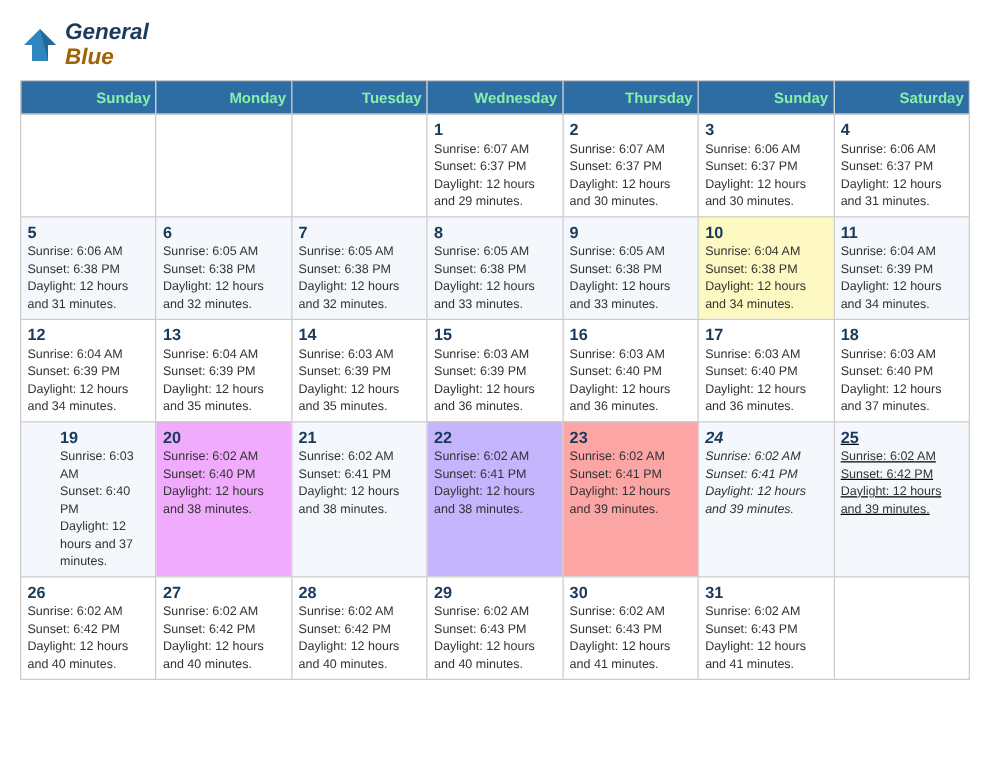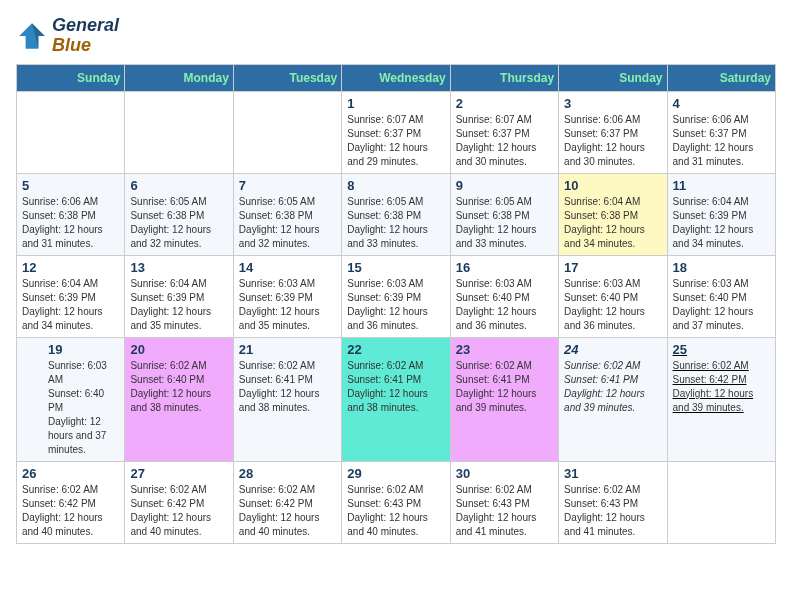--- a/index.html
+++ b/index.html
@@ -202,25 +202,25 @@
           <div class="day-info">Sunrise: 6:03 AM<br>Sunset: 6:40 PM<br>Daylight: 12 hours and 37 minutes.</div>
         </td>
         <td style="background: #f0abfc;">
           <span class="day-number">20</span>
           <div class="day-info">Sunrise: 6:02 AM<br>Sunset: 6:40 PM<br>Daylight: 12 hours and 38 minutes.</div>
         </td>
         <td style="background: rgb(244, 248, 252);">
           <span class="day-number">21</span>
           <div class="day-info">Sunrise: 6:02 AM<br>Sunset: 6:41 PM<br>Daylight: 12 hours and 38 minutes.</div>
         </td>
-        <td style="background: #5eead4;">
+        <td style="background: #c4b5fd;">
           <span class="day-number">22</span>
           <div class="day-info">Sunrise: 6:02 AM<br>Sunset: 6:41 PM<br>Daylight: 12 hours and 38 minutes.</div>
         </td>
-        <td style="background: #f0abfc;">
+        <td style="background: #fca5a5;">
           <span class="day-number">23</span>
           <div class="day-info">Sunrise: 6:02 AM<br>Sunset: 6:41 PM<br>Daylight: 12 hours and 39 minutes.</div>
         </td>
         <td style="background: rgb(244, 248, 252); font-style: italic;">
           <span class="day-number">24</span>
           <div class="day-info">Sunrise: 6:02 AM<br>Sunset: 6:41 PM<br>Daylight: 12 hours and 39 minutes.</div>
         </td>
         <td style="background: rgb(244, 248, 252); text-decoration: underline;">
           <span class="day-number">25</span>
           <div class="day-info">Sunrise: 6:02 AM<br>Sunset: 6:42 PM<br>Daylight: 12 hours and 39 minutes.</div>

